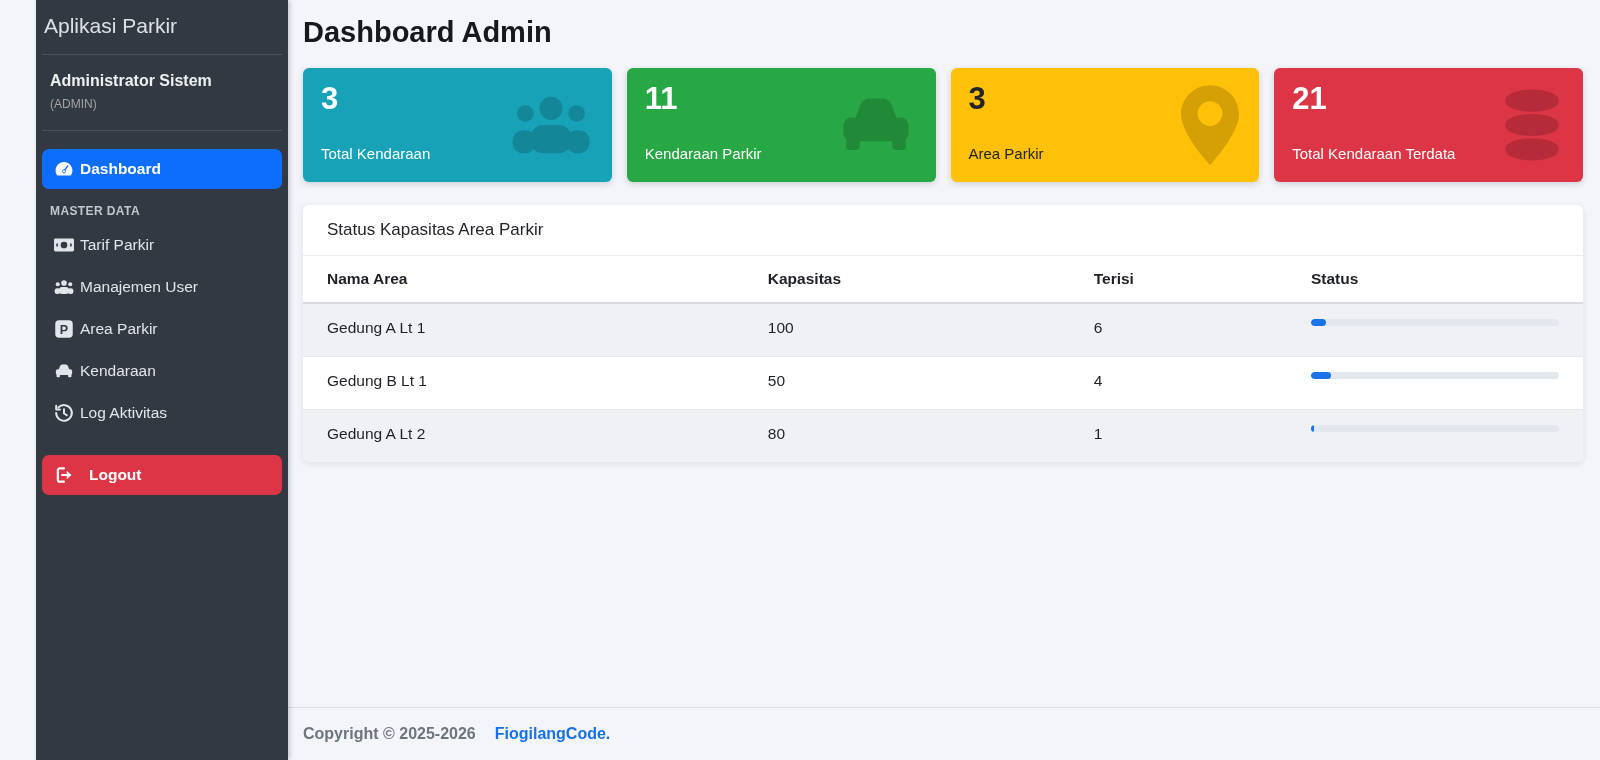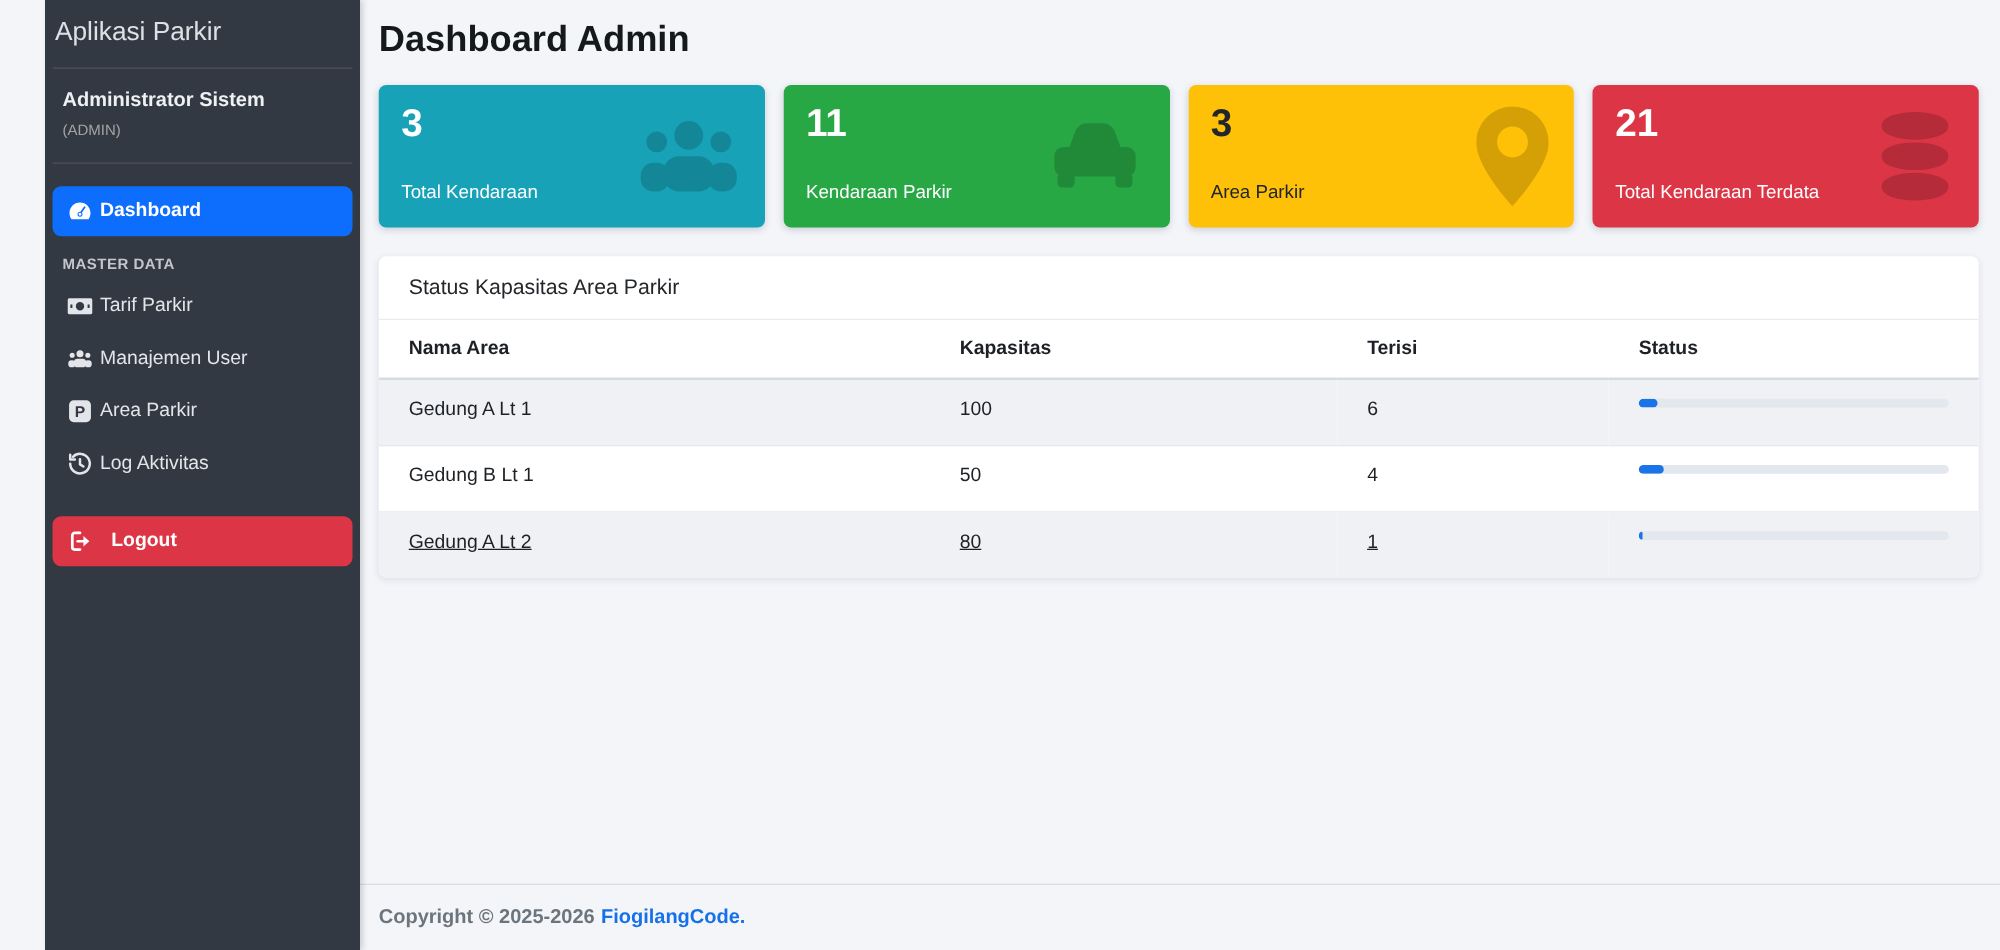--- a/index.html
+++ b/index.html
@@ -97,36 +97,36 @@
   table.cap-table { width:100%; border-collapse:collapse; font-size:15.5px; }
   .cap-table th {
     text-align:left; font-weight:700; color:#1d2125;
     padding:14px 24px; border-bottom:2px solid #d7dbdf;
   }
   .cap-table td {
     padding:15px 24px 19px 24px; color:#1d2125;
     border-bottom:1px solid #e6e9ec; vertical-align:middle;
   }
   .cap-table tbody tr:nth-child(odd) { background:#f0f1f4; }
-  .cap-table tbody tr:last-child td { border-bottom:none;text-decoration:underline; }
+  .cap-table tbody tr:last-child td { border-bottom:none; }
   .cap-table th:nth-child(1), .cap-table td:nth-child(1) { width:34.5%; }
   .cap-table th:nth-child(2), .cap-table td:nth-child(2) { width:25.5%; }
   .cap-table th:nth-child(3), .cap-table td:nth-child(3) { width:17%; }
   .cap-table th:nth-child(4), .cap-table td:nth-child(4) { width:23%; }
   .progress {
     width:248px; height:7px; border-radius:4px;
     background:#e3e8ee; overflow:hidden; transform:translateY(-6px);
   }
   .progress-fill { height:100%; background:#1a73e8; border-radius:4px; }
 
   
   .footer {
     border-top:1px solid #d9dee4;
     padding:17px 15px; font-size:16px; font-weight:700; color:#6c757d;
-    display:flex; gap:5px; align-items:baseline;
+    display:flex; gap:19px; align-items:baseline;
   }
   .footer a { color:#1670e8; text-decoration:none; font-weight:700; cursor:pointer; }
 </style>
 </head>
 <body>
 
 <div class="app">
 
   <aside class="sidebar">
     <div class="brand">Aplikasi Parkir</div>
@@ -177,20 +177,33 @@
           <span>Manajemen User</span>
         </div>
         <div class="nav-item">
           <span class="nav-icon">
             <svg viewBox="0 0 24 24">
                 <rect x="1.5" y="1.5" width="21" height="21" rx="4.5" fill="currentColor"></rect>
                 <text x="12" y="17.6" font-size="15" font-weight="bold" text-anchor="middle" fill="#333943" font-family="Liberation Sans, sans-serif">P</text>
               </svg>
           </span>
           <span>Area Parkir</span>
+        </div>
+        <div class="nav-item">
+          <span class="nav-icon">
+            <svg viewBox="0 0 64 52">
+                <g fill="currentColor">
+                  <path d="M15 22l4.4-12c1.2-3.1 4.2-5.2 7.5-5.2h10.2c3.3 0 6.3 2.1 7.5 5.2L49 22z"></path>
+                  <rect x="6" y="20" width="52" height="19" rx="6"></rect>
+                  <rect x="8" y="37" width="11" height="9" rx="3"></rect>
+                  <rect x="45" y="37" width="11" height="9" rx="3"></rect>
+                </g>
+              </svg>
+          </span>
+          <span>Kendaraan</span>
         </div>
         <div class="nav-item">
           <span class="nav-icon">
             <svg viewBox="0 0 24 24" fill="none" stroke="currentColor" stroke-width="2.4" stroke-linecap="round" stroke-linejoin="round">
                 <path d="M5.3 5.3A9.4 9.4 0 1 1 2.6 12"></path>
                 <path d="M2.6 3.4v4.5h4.5"></path>
                 <path d="M12 7.6v5l3.3 2"></path>
               </svg>
           </span>
           <span>Log Aktivitas</span>

